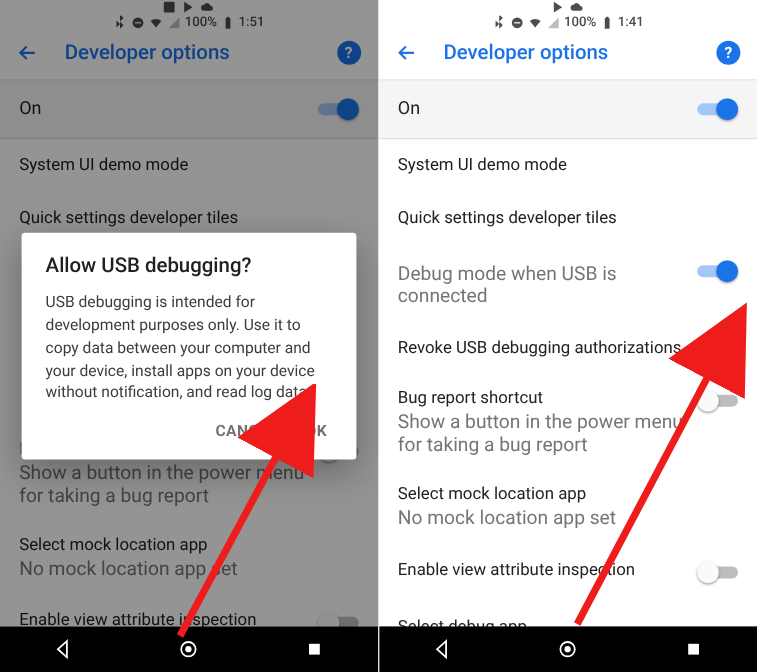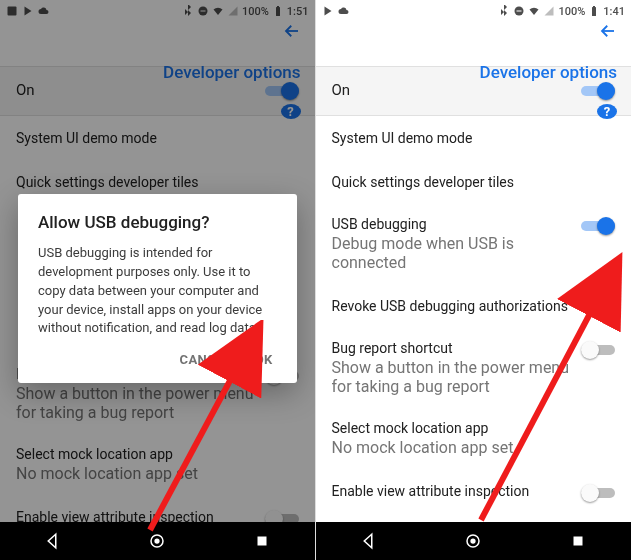--- a/index.html
+++ b/index.html
@@ -2,29 +2,29 @@
 <html><head>
 <meta charset="utf-8">
 <style>
   * { box-sizing: border-box; margin: 0; padding: 0; font-family: Roboto, Arial, sans-serif; -webkit-font-smoothing: antialiased; }
   body { background:#fff; width:631px; height:560px; overflow:hidden; position:relative; }
   .stage { position:absolute; inset:0; display:flex; }
   .phone { width:50%; height:100%; background:#fff; position:relative; overflow:hidden; border-right:1px solid #ddd; }
   .phone:last-child { border-right:none; }
 
   
-  .status { height:22px; background:#fff; display:flex; align-items:center; padding:0 6px; font-size:11px; color:#4d4d4d; }
+  .status { height:22px; background:#fff; display:flex; align-items:center; padding:0 6px; font-size:11px; color:#4d4d4d;flex-direction:column; }
   .status .left-icons { display:flex; gap:4px; align-items:center; }
   .status .spacer { flex:1; }
   .status .right-icons { display:flex; gap:3px; align-items:center; font-weight:500; }
   .ico { width:12px; height:12px; display:inline-flex; align-items:center; justify-content:center; }
   .ico svg { width:100%; height:100%; }
 
   
-  .appbar { height:44px; display:flex; align-items:flex-end; padding:0 14px; gap:22px;flex-direction:column; }
+  .appbar { height:44px; display:flex; align-items:center; padding:0 14px; gap:22px; }
   .back-arrow { width:18px; height:18px; color:#1a73e8; }
   .title { color:#1a73e8; font-size:17px; font-weight:500; flex:1; }
   .help { width:20px; height:20px; border-radius:50%; background:#1a73e8; color:#fff; display:flex; align-items:center; justify-content:center; font-size:13px; font-weight:700; }
 
   
   .list { overflow:hidden; }
   .row { padding:14px 16px; display:flex; gap:10px; }
   .row.tall { padding:12px 16px; }
   .row .texts { flex:1; min-width:0; }
   .row .label { font-size:14px; color:#212121; }
@@ -292,21 +292,20 @@
       </div>
       <div class="row">
         <div class="texts">
             <div class="label">Quick settings developer tiles</div>
           </div>
       </div>
 
 
       <div class="row tall">
         <div class="texts">
-          <div class="label">USB debugging</div>
           <div class="sub">Debug mode when USB is connected</div>
         </div>
         <div class="switch on">
             <div class="track"></div>
             <div class="thumb"></div>
           </div>
       </div>
 
       <div class="row">
         <div class="texts">

